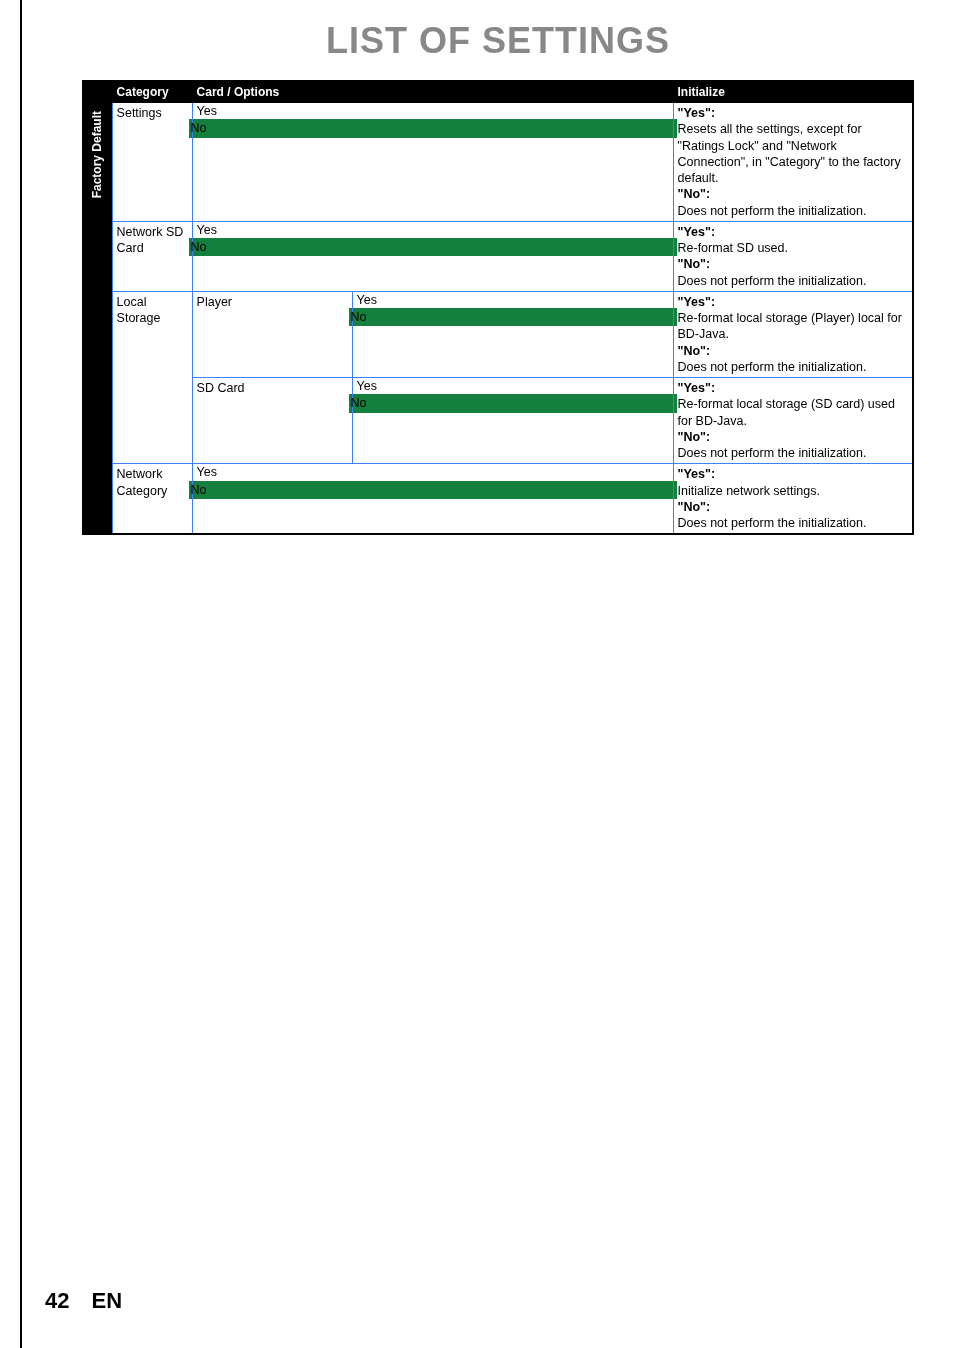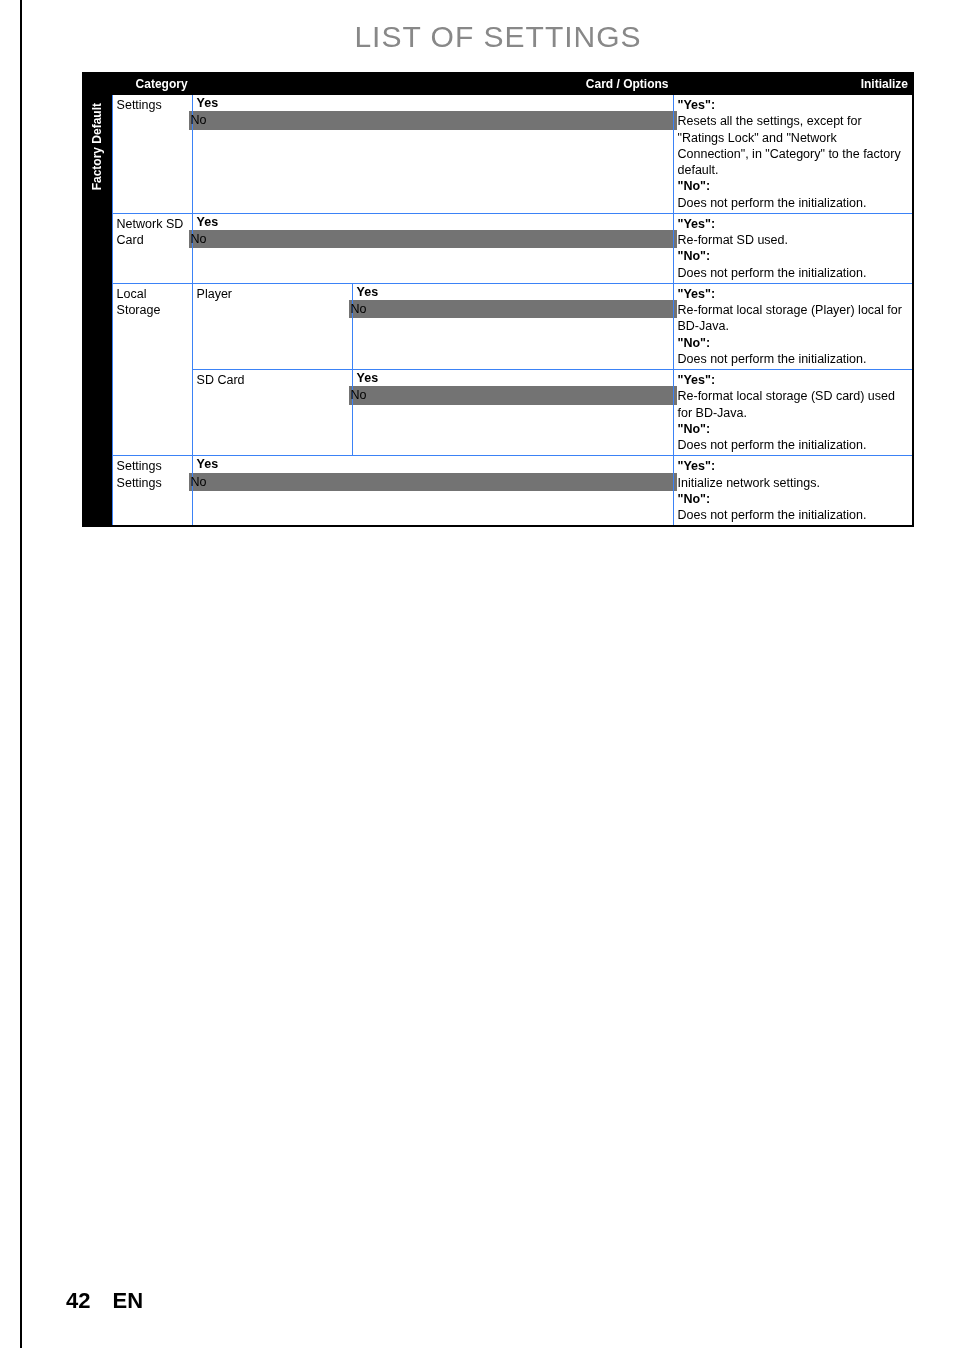--- a/index.html
+++ b/index.html
@@ -14,39 +14,39 @@
     }
     .page {
       padding: 20px 40px 20px 60px;
       border-left: 2px solid #000;
       margin-left: 20px;
       height: 100%;
       position: relative;
     }
     .title {
       text-align: center;
-      font-size: 30px;
-      font-weight: normal;
+      font-size: 36px;
+      font-weight: bold;
       color: #888;
       letter-spacing: 1px;
       margin-bottom: 18px;
     }
     .tbl {
       border-collapse: collapse;
       width: 100%;
       border: 2px solid #000;
     }
     .tbl th {
       background: #000;
       color: #fff;
       font-weight: bold;
       font-size: 12px;
       padding: 3px 4px;
       border: 1px solid #000;
-      text-align: right;
+      text-align: left;
     }
     .tbl td {
       border: 1px solid #3b82f6;
       vertical-align: top;
       padding: 2px 4px;
       font-size: 12.5px;
       line-height: 1.3;
     }
     .vtab {
       background: #000;
@@ -61,31 +61,31 @@
       transform: rotate(180deg);
       white-space: nowrap;
       font-size: 12px;
       padding: 6px 2px;
       display: inline-block;
     }
     .cat-col { width: 80px; }
     .menu-col1 { width: 160px; }
     .desc-col { width: 240px; }
     .opt-no {
-      background: #737373;
+      background: #15803d;
       display: block;
       padding: 1px 2px;
       margin: 0 -4px;
     }
-    .opt-pad { padding: 0 4px; font-weight: bold; }
+    .opt-pad { padding: 0 4px; }
     .desc b { font-weight: bold; }
     .footer {
       position: absolute;
       bottom: 34px;
-      left: 44px;
+      left: 23px;
       font-size: 22px;
       font-weight: bold;
     }
     .footer .en { margin-left: 16px; }
   </style>
 </head>
 <body>
 
 <div class="page">
   <div class="title">LIST OF SETTINGS</div>
@@ -155,21 +155,21 @@
         </td>
         <td class="desc-col desc">
           <b>"Yes":</b><br>
           <span>Re-format local storage (SD card) used for BD-Java.</span><br>
           <b>"No":</b><br>
           <span>Does not perform the initialization.</span>
         </td>
       </tr>
 
       <tr>
-        <td class="cat-col">Settings Settings</td>
+        <td class="cat-col">Network Category</td>
         <td colspan="2" style="padding:0">
           <div class="opt-pad">Yes</div>
           <div class="opt-no">No</div>
         </td>
         <td class="desc-col desc">
           <b>"Yes":</b><br>
           <span>Initialize network settings.</span><br>
           <b>"No":</b><br>
           <span>Does not perform the initialization.</span>
         </td>

